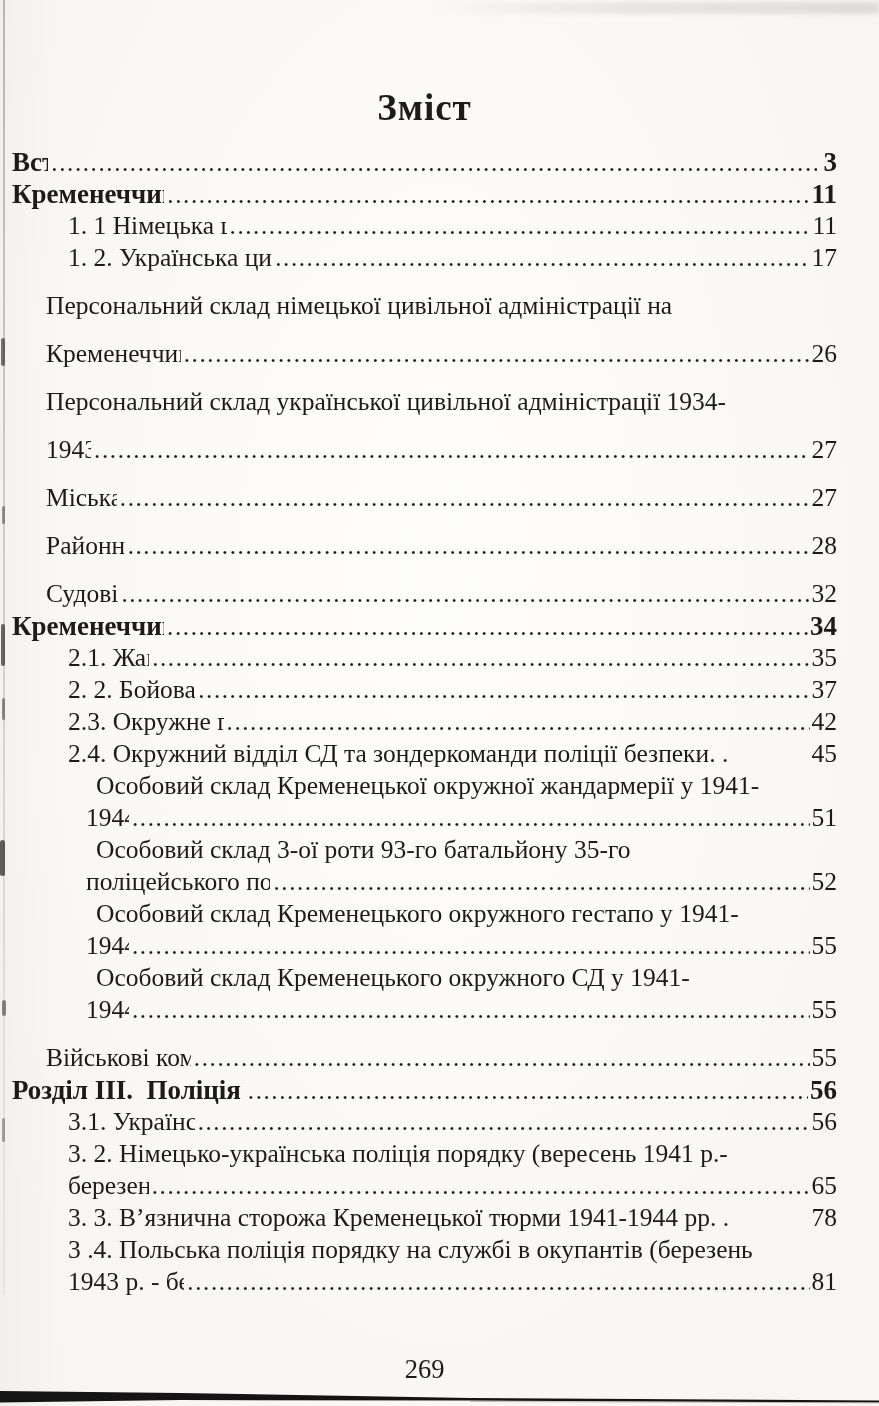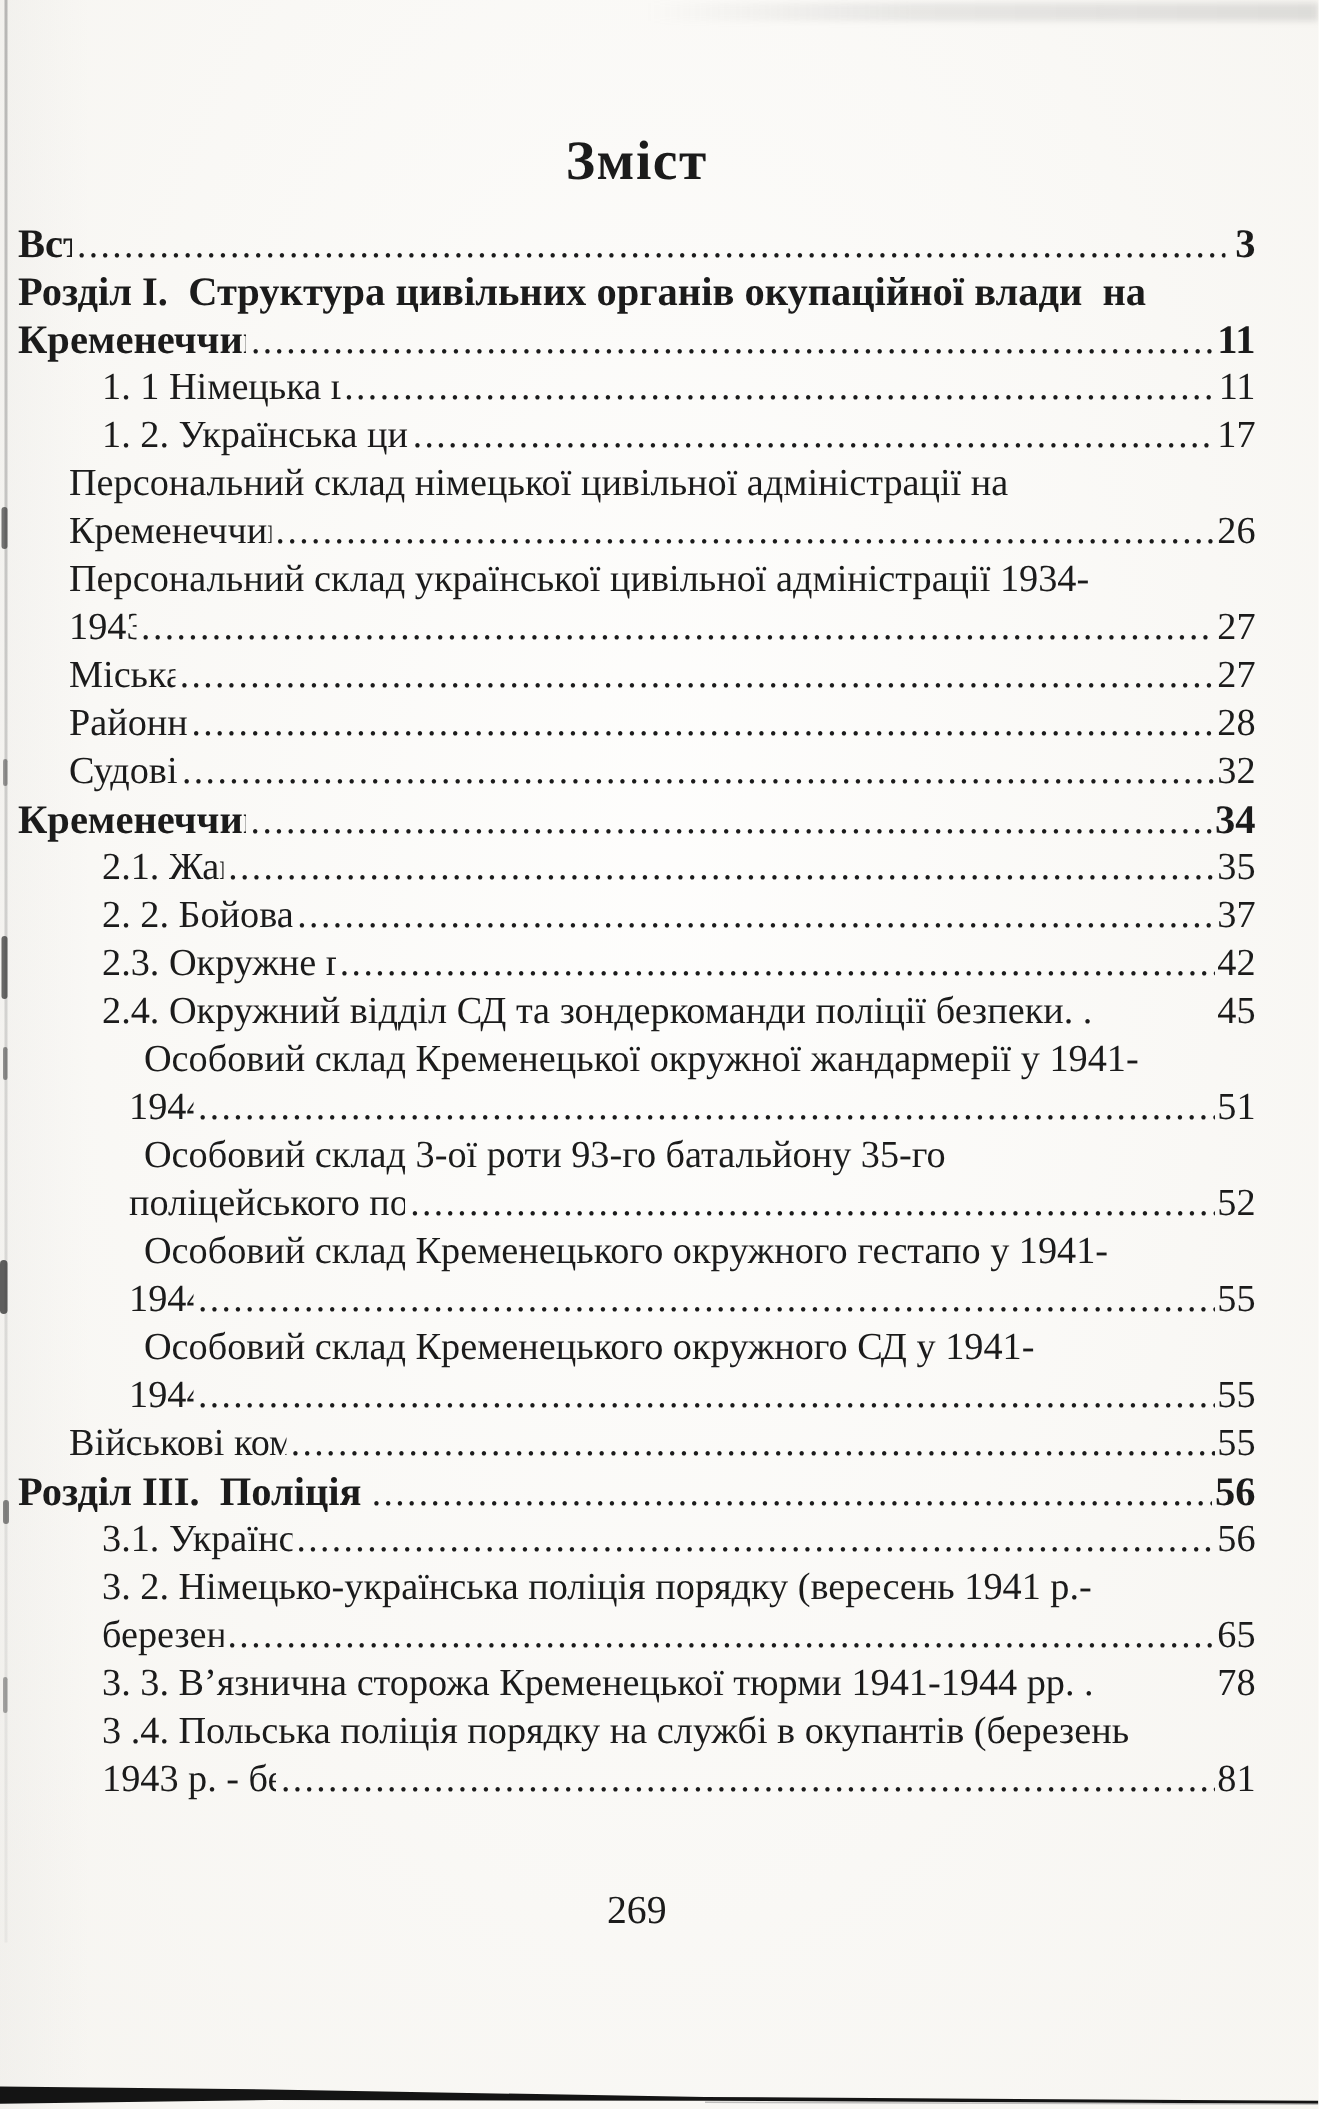--- a/index.html
+++ b/index.html
@@ -41,21 +41,21 @@
     font-weight:400;font-size:25px;letter-spacing:1.6px;
     padding-left:3px;padding-right:5px;
   }
   .dots::after{content:"................................................................................................................................................................................................";}
   .dots.none{flex:0 0 aupx;min-width:2px;}
   .dots.none::after{content:"";}
   .pg{flex:0 0 auto;text-align:right;min-width:18px;padding-left:2px;}
   .entry{font-size:25.5px;}
   .entry.chapter{font-size:27px;font-weight:700;}
   .entry.chapter .dots{font-weight:400;}
-  .entry.sub-name .line{padding-left:34px;}
+  .entry.sub-name .line{padding-left:34px;margin-top:16px;}
   .entry.sub-num  .line{padding-left:56px;}
   .entry.sub-deep .line{padding-left:74px;}
   .entry.sub-deep .line.first{padding-left:84px;text-align:center;}
   .footer{
     margin-top:56px;
     text-align:center;
     font-size:26.5px;
   }
   
   .left-scan-line{
@@ -97,23 +97,20 @@
   <h1 class="title">Зміст</h1>
   <div>
       <div class="entry chapter">
         <div class="line first">
           <span class="t">Вступ</span>
           <span class="dots"></span>
           <span class="pg">3</span>
         </div>
       </div>
       <div class="entry chapter">
-        <div class="line first">
-          <span class="t">Розділ І.  Структура цивільних органів окупаційної влади  на</span>
-        </div>
         <div class="line">
           <span class="t">Кременеччині у 1941-1944 рр.</span>
           <span class="dots"></span>
           <span class="pg">11</span>
         </div>
       </div>
       <div class="entry sub-num">
         <div class="line first">
           <span class="t">1. 1 Німецька цивільна адміністрація. </span>
           <span class="dots"></span>

